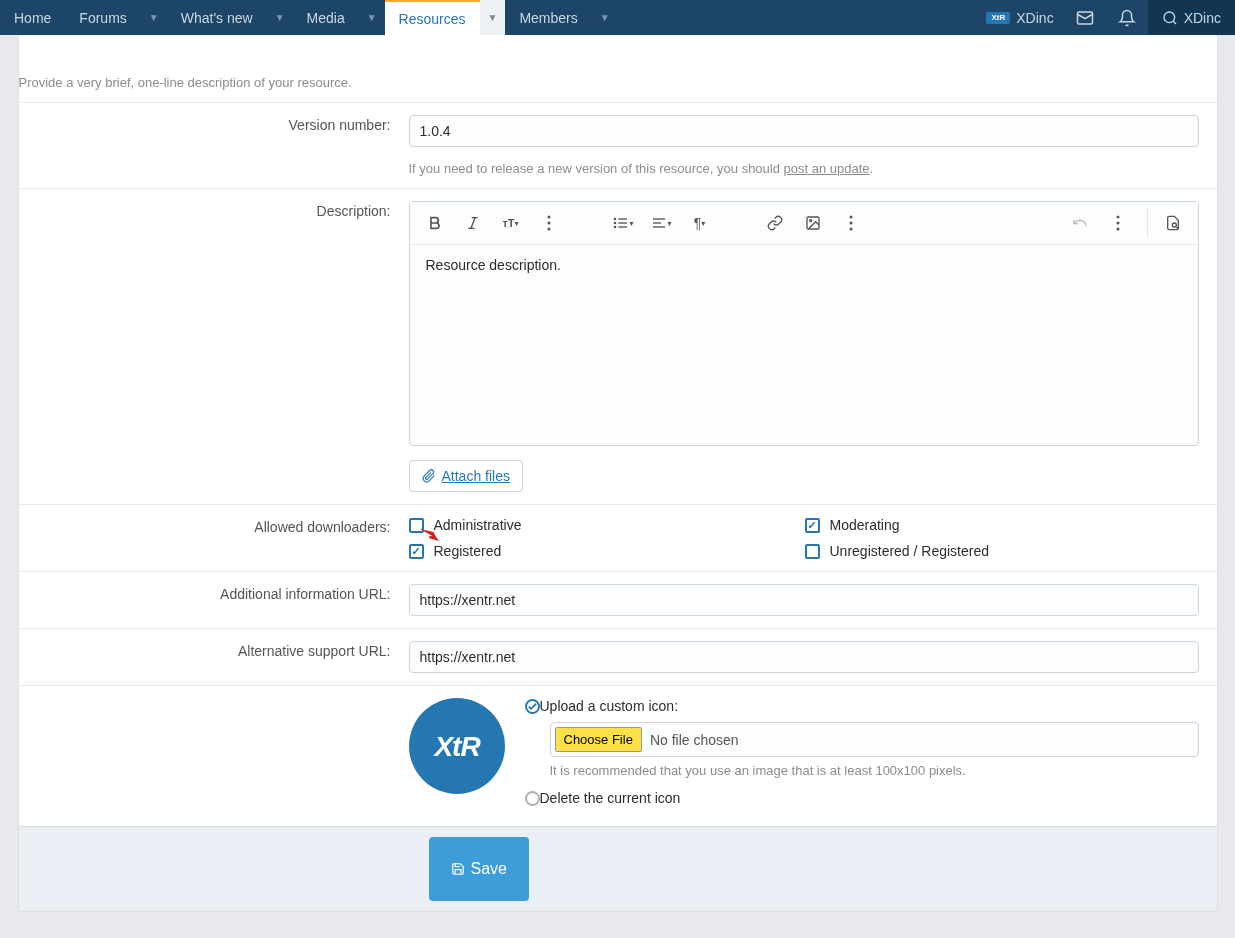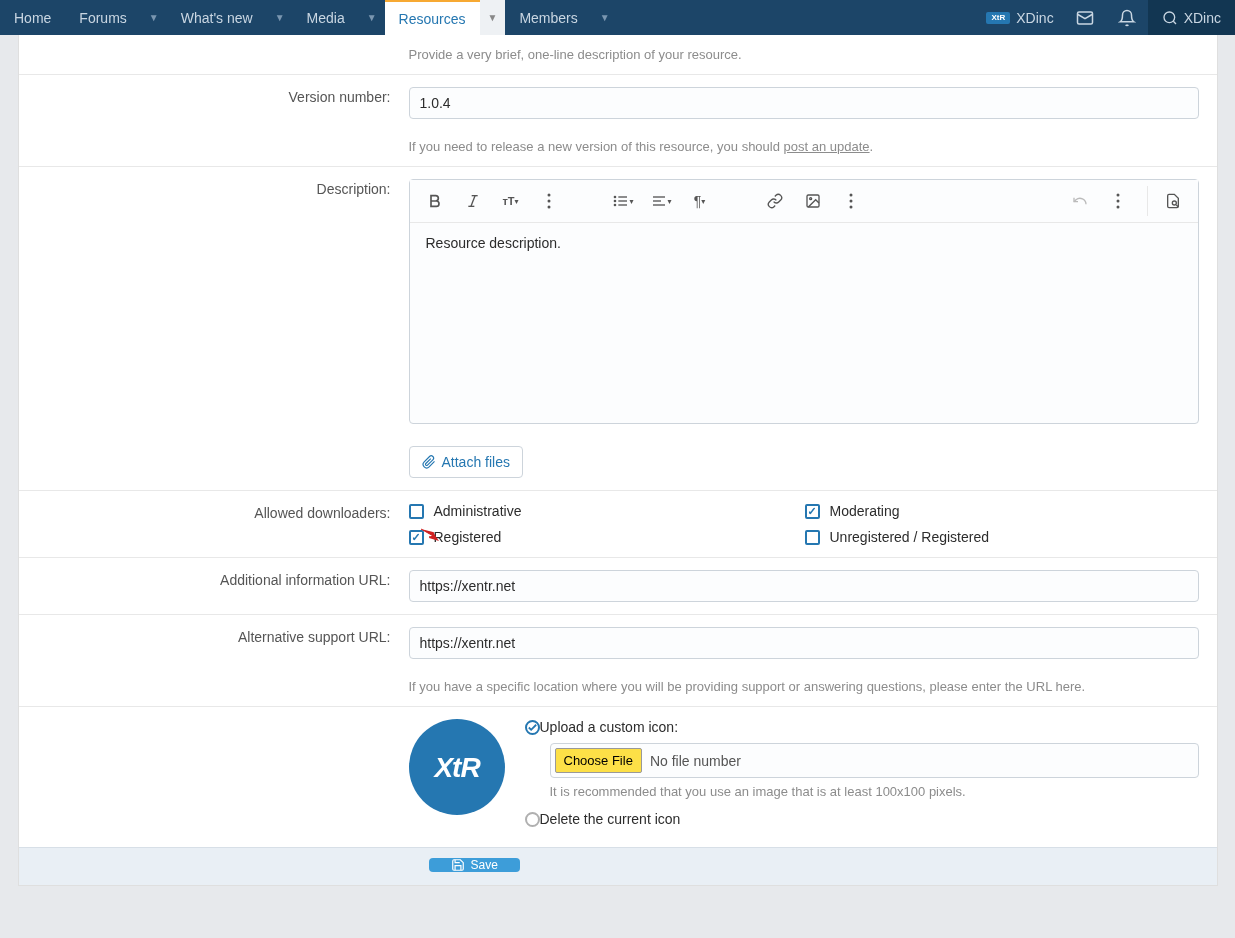--- a/index.html
+++ b/index.html
@@ -15,39 +15,39 @@
 .nav-right { display: flex; align-items: center; height: 100%; }
 .nav-user { display: flex; align-items: center; color: #c9d6e2; padding: 0 10px; gap: 6px; cursor: pointer; }
 .user-avatar { width: 24px; height: 12px; background: #2577b1; border-radius: 2px; display: flex; align-items: center; justify-content: center; color: #fff; font-size: 8px; font-weight: bold; }
 .nav-icon-btn { color: #c9d6e2; padding: 0 12px; height: 35px; display: flex; align-items: center; cursor: pointer; }
 .nav-search { background: #123652; display: flex; align-items: center; padding: 0 14px; height: 35px; cursor: pointer; gap: 6px; color: #c9d6e2; }
 
 
 .page-container { max-width: 1200px; margin: 0 auto; background: #fff; border: 1px solid #dfdfdf; border-top: none; }
 
 .form-row { display: flex; border-top: 1px solid #e8e8e8; }
-.form-row.no-border { border-top: none; }
+.form-row.no-border { border-top: none; flex-direction: column; }
 .form-label { width: 390px; text-align: right; padding: 14px 18px 14px 0; color: #555; flex-shrink: 0; }
 .form-control { flex: 1; padding: 12px 18px 12px 0; }
 
 .text-input { width: 100%; border: 1px solid #cdd4db; border-radius: 4px; padding: 7px 10px; font-size: 14px; background: #fcfdfe; color: #2c2c2c; }
 
-.hint-text { font-size: 13px; color: #8c8c8c; margin-top: 20px; }
+.hint-text { font-size: 13px; color: #8c8c8c; margin-top: 14px; }
 .hint-text a { color: #8c8c8c; text-decoration: underline; }
 
 
 .editor-box { border: 1px solid #cdd4db; border-radius: 4px; background: #fcfdfe; }
 .editor-toolbar { display: flex; align-items: center; padding: 6px 10px; background: #fcfdfe; border-bottom: 1px solid #e8e8e8; gap: 8px; }
 .toolbar-btn { width: 30px; height: 30px; display: flex; align-items: center; justify-content: center; cursor: pointer; border-radius: 3px; color: #555; }
 .toolbar-sep { width: 1px; height: 20px; background: transparent; margin: 0 14px; }
 .toolbar-spacer { flex: 1; }
 .toolbar-end { border-left: 1px solid #e8e8e8; padding-left: 10px; margin-left: 6px; }
 .editor-content { min-height: 200px; padding: 12px 16px; color: #2c2c2c; }
 
-.attach-btn { border: 1px solid #cdd4db; border-radius: 4px; background: #fff; padding: 7px 12px; color: #2577b1; cursor: pointer; display: inline-flex; align-items: center; gap: 6px; font-size: 14px; margin-top: 22px; }
+.attach-btn { border: 1px solid #cdd4db; border-radius: 4px; background: #fff; padding: 7px 12px; color: #2577b1; cursor: pointer; display: inline-flex; align-items: center; gap: 6px; font-size: 14px; margin-top: 14px; text-decoration: underline; }
 
 
 .checkbox-grid { display: grid; grid-template-columns: 1fr 1fr; gap: 10px 2px; }
 .checkbox-item { display: flex; align-items: center; gap: 10px; cursor: pointer; }
 .cbox { width: 15px; height: 15px; border: 2px solid #2577b1; border-radius: 2px; display: flex; align-items: center; justify-content: center; flex-shrink: 0; }
 .cbox.checked::after { content: '✓'; color: #2577b1; font-size: 11px; font-weight: bold; line-height: 1; }
 
 
 .icon-row { display: flex; gap: 20px; align-items: flex-start; }
 .icon-preview { width: 96px; height: 96px; border-radius: 50%; background: #2577b1; display: flex; align-items: center; justify-content: center; color: #fff; font-weight: bold; font-size: 26px; flex-shrink: 0; letter-spacing: -1px; }
@@ -58,21 +58,21 @@
 .file-input-row { display: flex; align-items: center; border: 1px solid #cdd4db; border-radius: 4px; background: #fcfdfe; padding: 4px; margin: 6px 0 6px 25px; width: calc(100% - 25px); }
 .choose-file-btn { border: 1px solid #999; background: #fde047; padding: 4px 8px; font-size: 13px; cursor: pointer; border-radius: 2px; }
 .file-name { margin-left: 8px; color: #555; font-size: 14px; }
 .icon-hint { font-size: 13px; color: #8c8c8c; margin: 4px 0 12px 25px; }
 
 
 .red-arrow { position: absolute; left: 400px; top: 492px; width: 20px; height: 14px; }
 
 
 .save-bar { background: #e9eff5; border-top: 1px solid #d7dfe7; padding: 10px; text-align: left; }
-.save-btn { background: #3d9dd9; color: #fff; border: none; border-radius: 4px; padding: 0 22px; font-size: 12px; cursor: pointer; display: inline-flex; align-items: center; gap: 6px; margin-left: 400px; }
+.save-btn { background: #3d9dd9; color: #fff; border: none; border-radius: 4px; padding: 23px 22px; font-size: 16px; cursor: pointer; display: inline-flex; align-items: center; gap: 6px; margin-left: 400px; }
 
 svg { display: block; }
 </style>
 </head>
 <body>
 
 <div class="navbar">
   <div class="nav-left">
     <div class="nav-item">Home</div>
     <div class="nav-item">Forums</div>
@@ -273,21 +273,20 @@
     <div class="form-label">Additional information URL:</div>
     <div class="form-control">
       <input type="text" class="text-input" value="https://xentr.net" style="">
     </div>
   </div>
 
   <div class="form-row">
     <div class="form-label">Alternative support URL:</div>
     <div class="form-control">
       <input type="text" class="text-input" value="https://xentr.net" style="">
-      <div class="hint-text">If you have a specific location where you will be providing support or answering questions, please enter the URL here.</div>
     </div>
   </div>
 
   <div class="form-row">
     <div class="form-label"></div>
     <div class="form-control">
       <div class="icon-row">
         <div class="icon-preview">
           <svg width="60" height="40" viewBox="0 0 60 40">
               <text x="30" y="30" text-anchor="middle" fill="#fff" font-size="28" font-weight="bold" font-style="italic" font-family="Arial">XtR</text>
@@ -297,21 +296,21 @@
           <label class="radio-item">
             <span class="radio selected-check">
               <svg width="11" height="11" viewBox="0 0 24 24" fill="none" stroke="#2577b1" stroke-width="4">
                   <polyline points="20 6 9 17 4 12"></polyline>
                 </svg>
             </span>
             <span>Upload a custom icon:</span>
           </label>
           <div class="file-input-row">
             <button class="choose-file-btn">Choose File</button>
-            <span class="file-name">No file number</span>
+            <span class="file-name">No file chosen</span>
           </div>
           <div class="icon-hint">It is recommended that you use an image that is at least 100x100 pixels.</div>
           <label class="radio-item">
             <span class="radio"></span>
             <span>Delete the current icon</span>
           </label>
         </div>
       </div>
     </div>
   </div>

